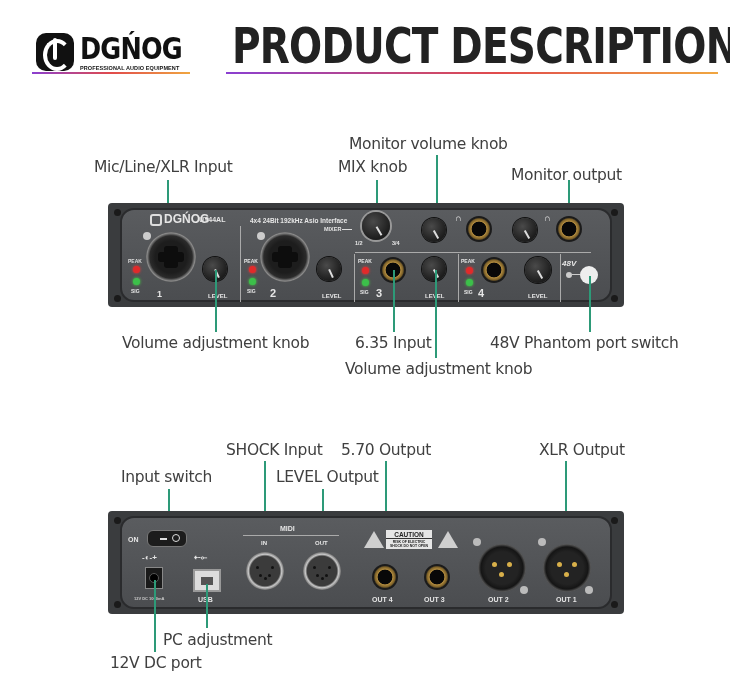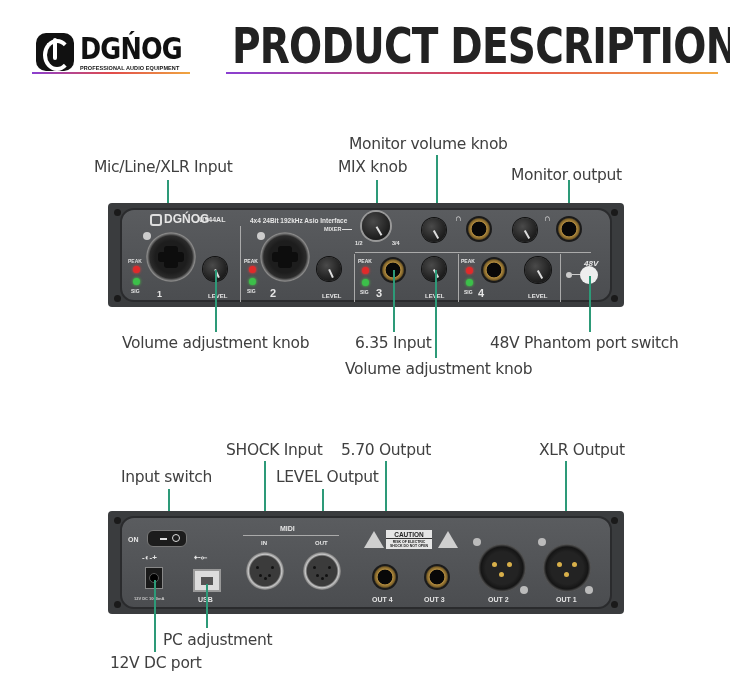--- a/index.html
+++ b/index.html
@@ -159,21 +159,21 @@
 <div class="abs led led-green" style="left:466px; top:279px;"></div>
 <div class="abs ptext" style="left:464px; top:289px; font-size:5px;">SIG</div>
 <div class="abs jack" style="left:481px; top:257px; width:26px; height:26px;"></div>
 <div class="abs ptext" style="left:478px; top:287px; font-size:11px;">4</div>
 <div class="abs knob" style="left:525px; top:257px; width:26px; height:26px;">
   <div class="abs knob-ind" style="left:14px; top:13px; height:9px; transform:rotate(-30deg);"></div>
 </div>
 <div class="abs ptext" style="left:528px; top:293px; font-size:6px;">LEVEL</div>
 <div class="abs divider-v" style="left:560px; top:254px; height:48px;"></div>
 
-<div class="abs ptext" style="left:584px; top:259px; font-size:8px;font-style:italic;">48V</div>
+<div class="abs ptext" style="left:562px; top:259px; font-size:8px;font-style:italic;">48V</div>
 <div class="abs" style="left:566px; top:272px; width:6px; height:6px; border-radius:50%; background:#ccc;"></div>
 <div class="abs" style="left:572px; top:274px; width:8px; height:1px; background:#ccc;"></div>
 <div class="abs switch48" style="left:580px; top:266px;"></div>
 
 <div class="abs line" style="left:215px; top:270px; height:62px;"></div>
 <div class="abs label" style="left:122px; top:334px;">Volume adjustment knob</div>
 
 <div class="abs line" style="left:393px; top:270px; height:62px;"></div>
 <div class="abs label" style="left:355px; top:334px;">6.35 Input</div>
 

